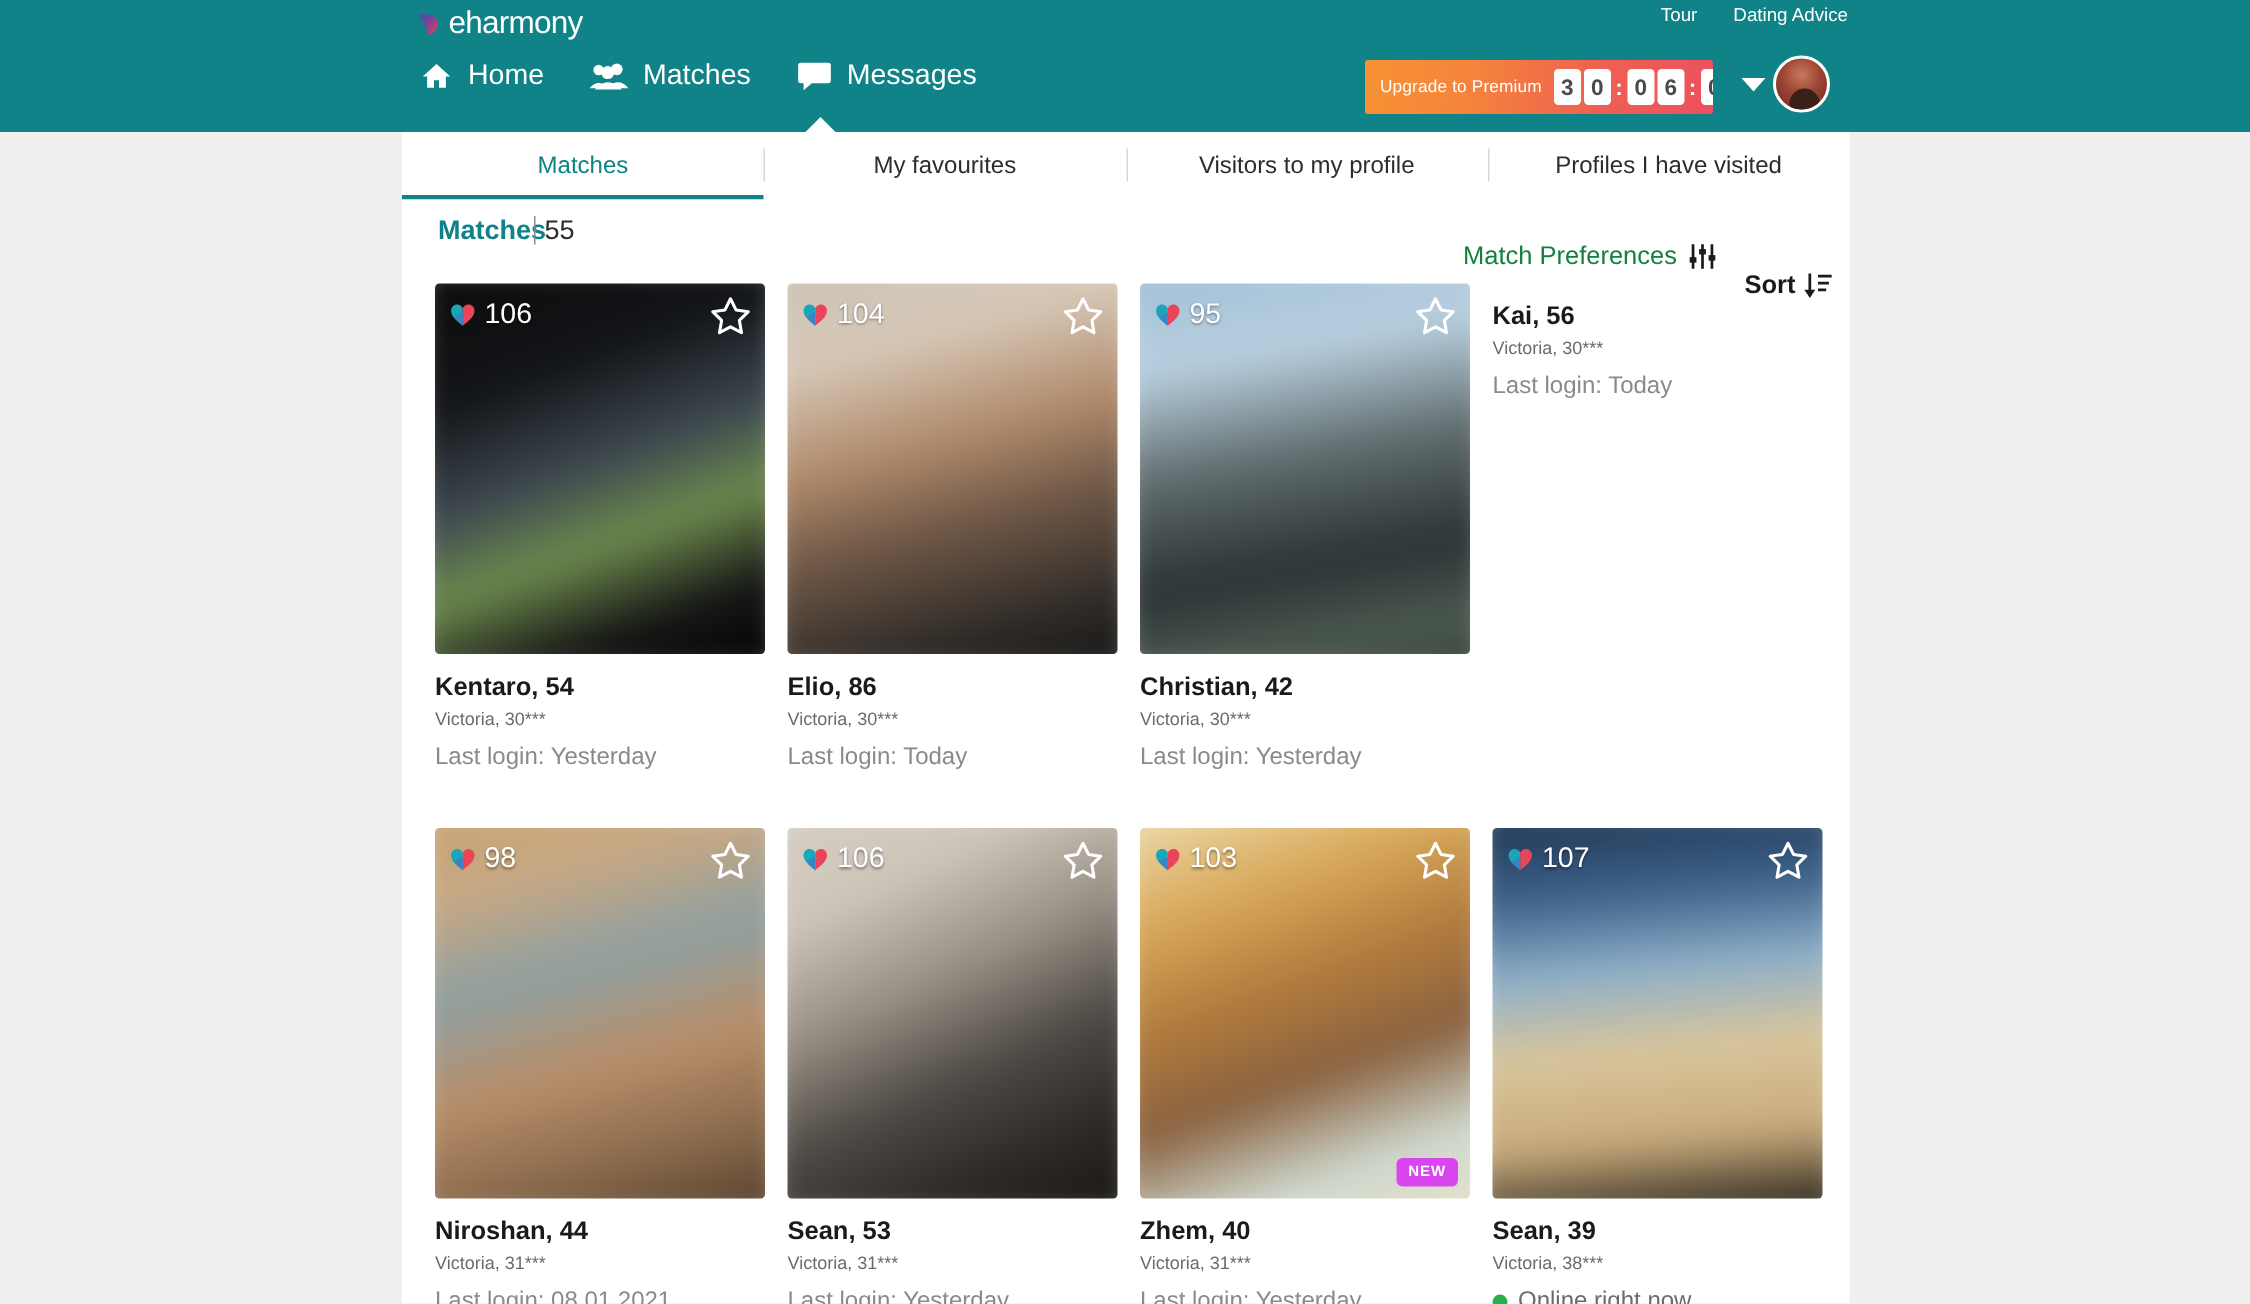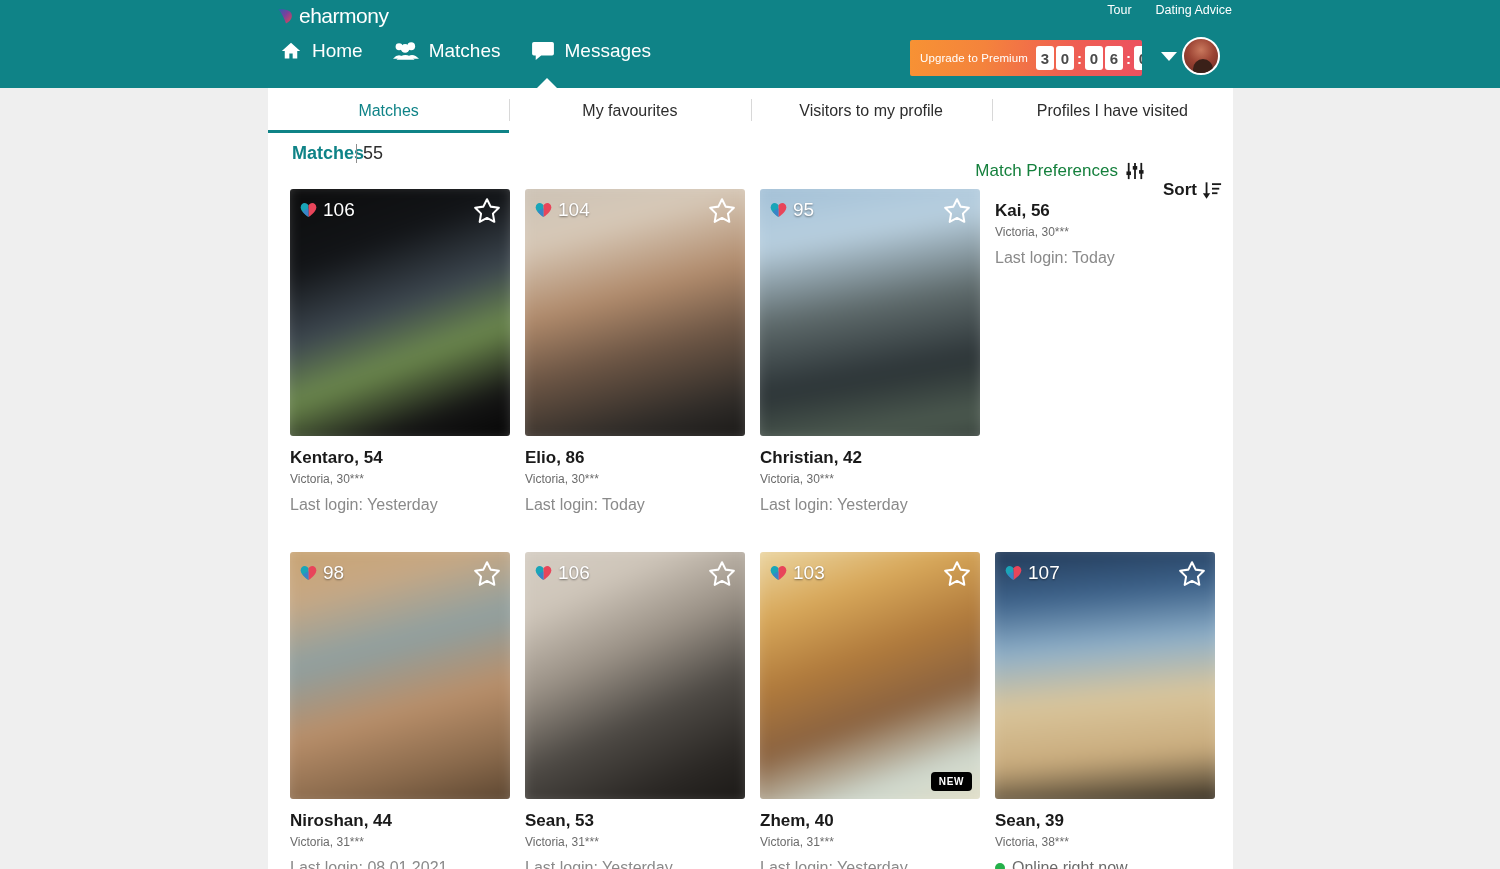--- a/index.html
+++ b/index.html
@@ -171,21 +171,21 @@
     display: flex; align-items: center; gap: 6px;
     z-index: 3;
   }
   .badge-num { color: #ffffff; font-size: 19px; text-shadow: 0 1px 2px rgba(0,0,0,.45); }
   .heart-ico { display:block; width: 17px; height: 16px; }
   .star-ico {
     position: absolute; right: 9px; top: 8px; z-index: 3; cursor: pointer;
   }
   .new-badge {
     position: absolute; right: 8px; bottom: 8px; z-index: 3;
-    background: #000000; color: #ffffff;
+    background: #d946ef; color: #ffffff;
     font-size: 10px; font-weight: bold; letter-spacing: .6px;
     padding: 4px 8px; border-radius: 4px;
   }
   .card-name {
     margin-top: 12px; font-size: 17px; font-weight: bold; color: #1a1a1a;
   }
   .card-loc { margin-top: 4px; font-size: 12px; color: #6b6b6b; }
   .card-status {
     margin-top: 10px; font-size: 16px; color: #8a8a8a;
     display: flex; align-items: center; gap: 7px;

